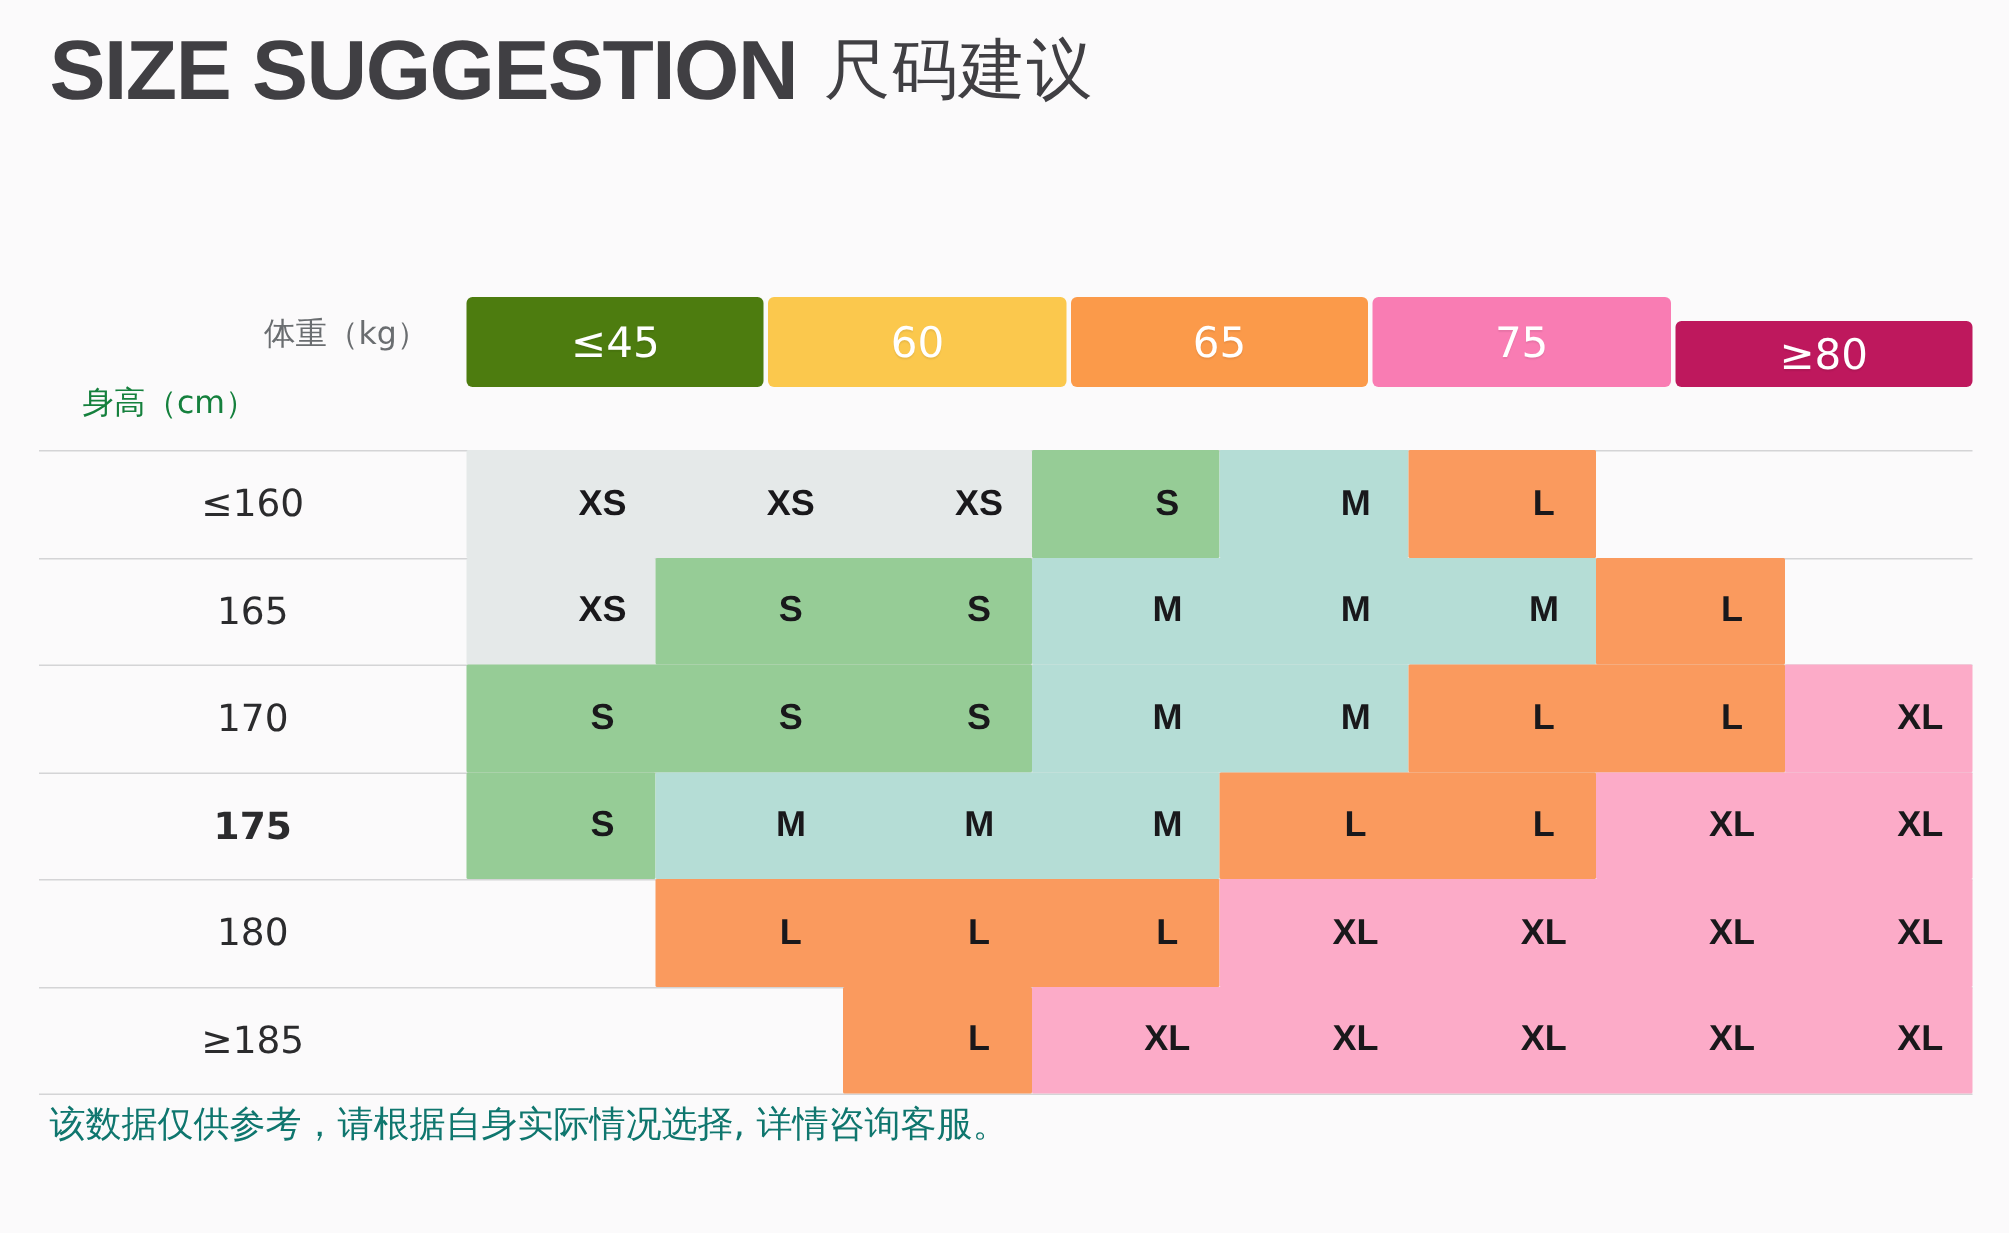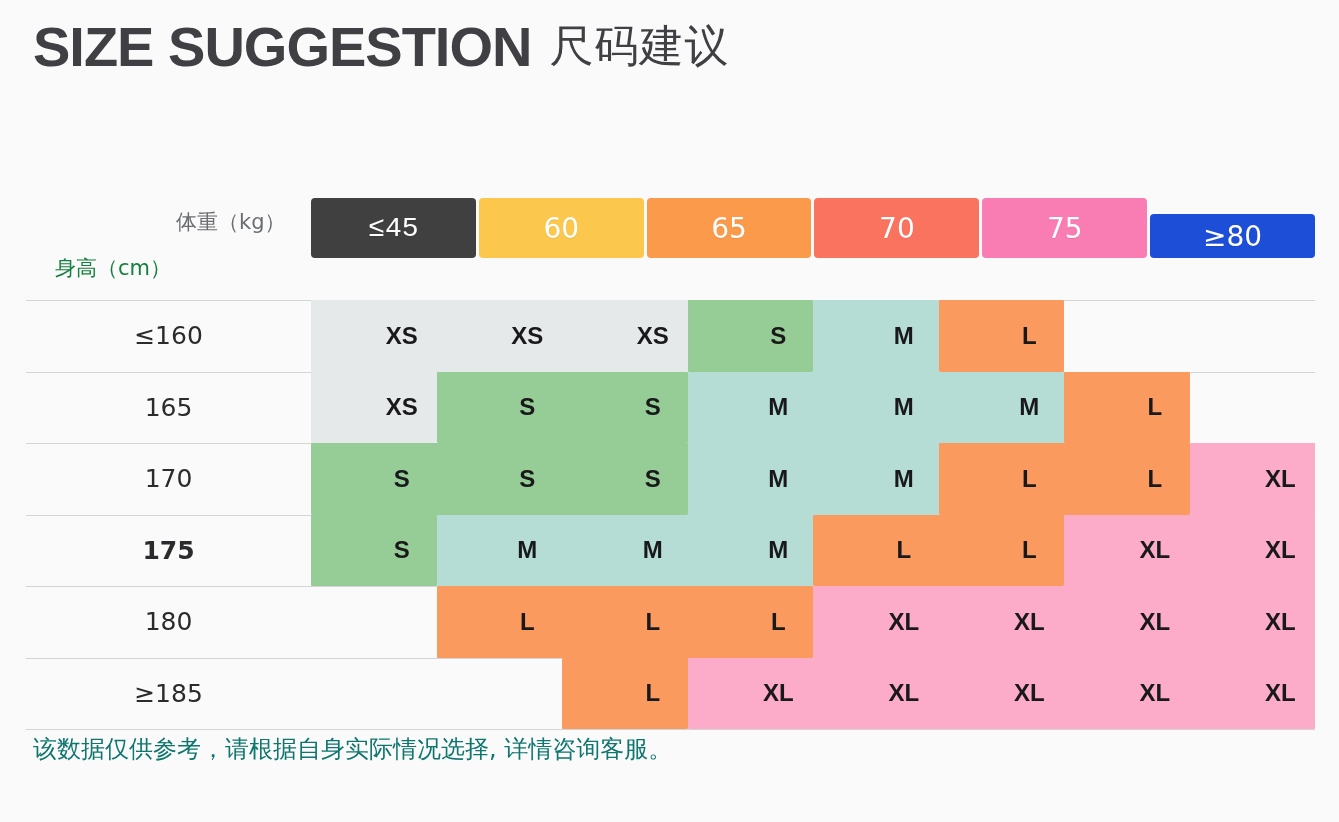--- a/index.html
+++ b/index.html
@@ -149,36 +149,33 @@
 
 <div class="title-row">
   <span class="title-en">SIZE SUGGESTION</span>
   <span class="title-cn">尺码建议</span>
 </div>
 
 <div class="axis-weight">体重（kg）</div>
 <div class="axis-height">身高（cm）</div>
 
 <div class="header-strip" id="header-strip">
-    <div class="hcell" style="background: #404040; font-family: Liberation Mono, monospace;">
+    <div class="hcell" style="background: #4d7c0f;">
       <span>≤45</span>
     </div>
     <div class="hcell" style="background: rgb(251, 200, 77);">
       <span>60</span>
     </div>
     <div class="hcell" style="background: rgb(251, 154, 74);">
       <span>65</span>
     </div>
-    <div class="hcell" style="background: rgb(249, 115, 95);">
-      <span>70</span>
-    </div>
     <div class="hcell" style="background: rgb(249, 124, 179);">
       <span>75</span>
     </div>
-    <div class="hcell" style="background: #1d4ed8; margin-top: 16px;">
+    <div class="hcell" style="background: #be185d; margin-top: 16px;">
       <span>≥80</span>
     </div>
   </div>
 
 <div class="grid-wrap" id="grid-wrap">
     <div class="rowline" style="top: 0px; width: 1289px;"></div>
     <div class="rowline" style="top: 71.5px; width: 1289px;"></div>
     <div class="rowline" style="top: 143px; width: 1289px;"></div>
     <div class="rowline" style="top: 214.5px; width: 1289px;"></div>
     <div class="rowline" style="top: 286px; width: 1289px;"></div>

